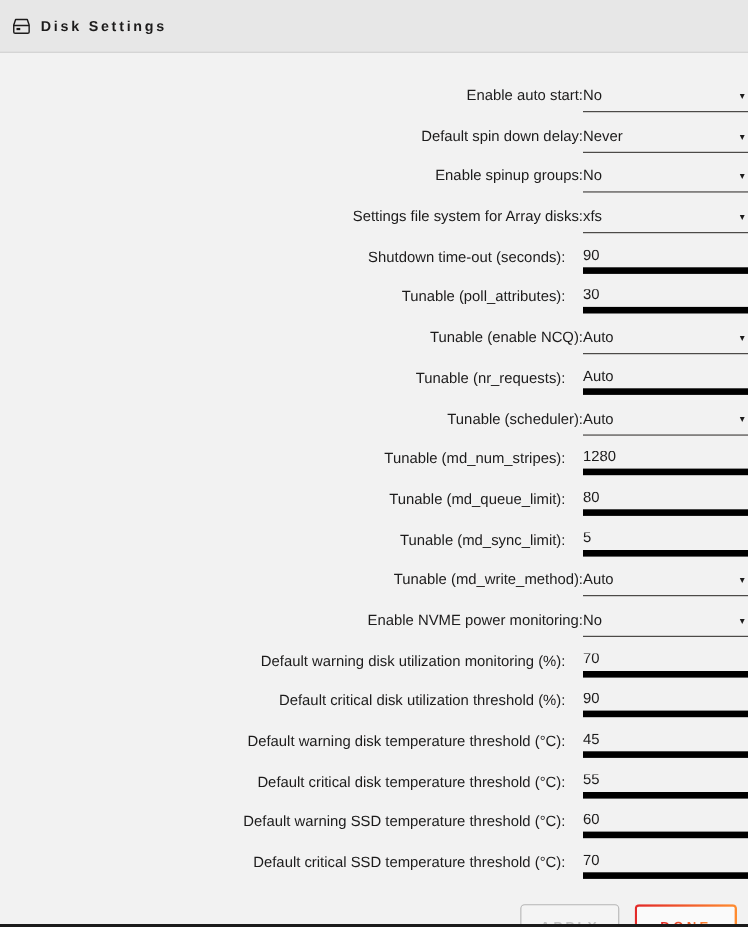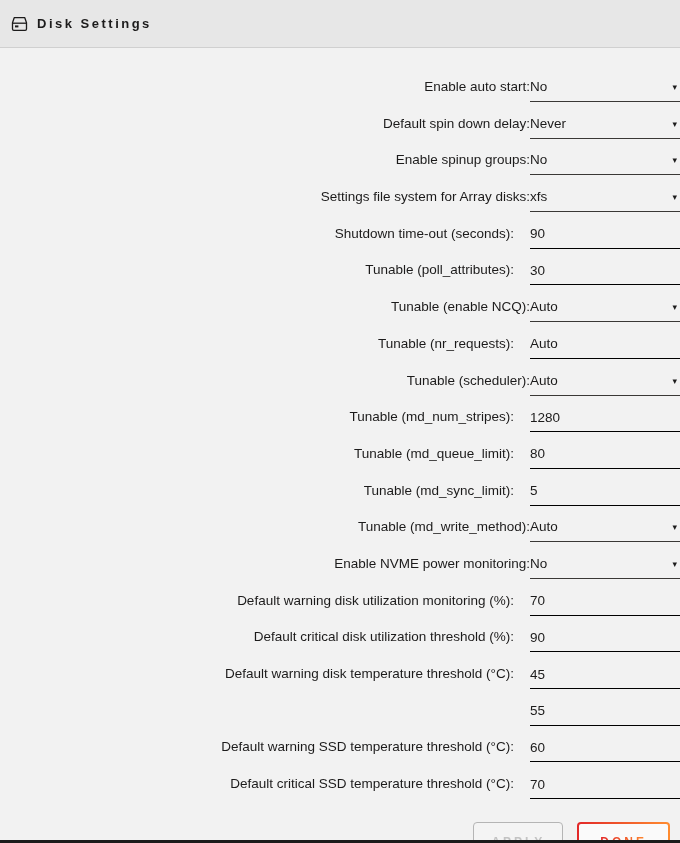--- a/index.html
+++ b/index.html
@@ -32,21 +32,21 @@
   .select-control{
     border-bottom:1px solid #3a3836;position:relative;
     padding:0 0 7px 0;cursor:pointer;
   }
   .select-value{font-size:13.5px;color:#1c1b1b;line-height:15px;display:block;}
   .caret{
     position:absolute;right:3px;bottom:9px;font-size:9px;line-height:1;
     color:#1c1b1b;pointer-events:none;
   }
   .input-control{
-    border:none;border-bottom:1px solid #000000;background:transparent;
+    border:none;border-bottom:6px solid #000000;background:transparent;
     padding:0 0 7px 0;margin-left:16px;width:150px;
     font-family:"Liberation Sans", sans-serif;font-size:13.5px;color:#1c1b1b;
     outline:none;border-radius:0;height:22px;box-sizing:border-box;
   }
   
   .button-bar{
     display:flex;justify-content:flex-end;align-items:center;
     padding-right:10px;margin-top:23px;gap:14px;
   }
   button{
@@ -213,20 +213,21 @@
     <input class="input-control" type="text" value="90" style="">
   </div>
 
   <div class="row">
     <label class="label">Default warning disk temperature threshold (°C):</label>
 
     <input class="input-control" type="text" value="45" style="">
   </div>
 
   <div class="row">
+    <label class="label">Default critical disk temperature threshold (°C):</label>
 
     <input class="input-control" type="text" value="55" style="">
   </div>
 
   <div class="row">
     <label class="label">Default warning SSD temperature threshold (°C):</label>
 
     <input class="input-control" type="text" value="60" style="">
   </div>
 

